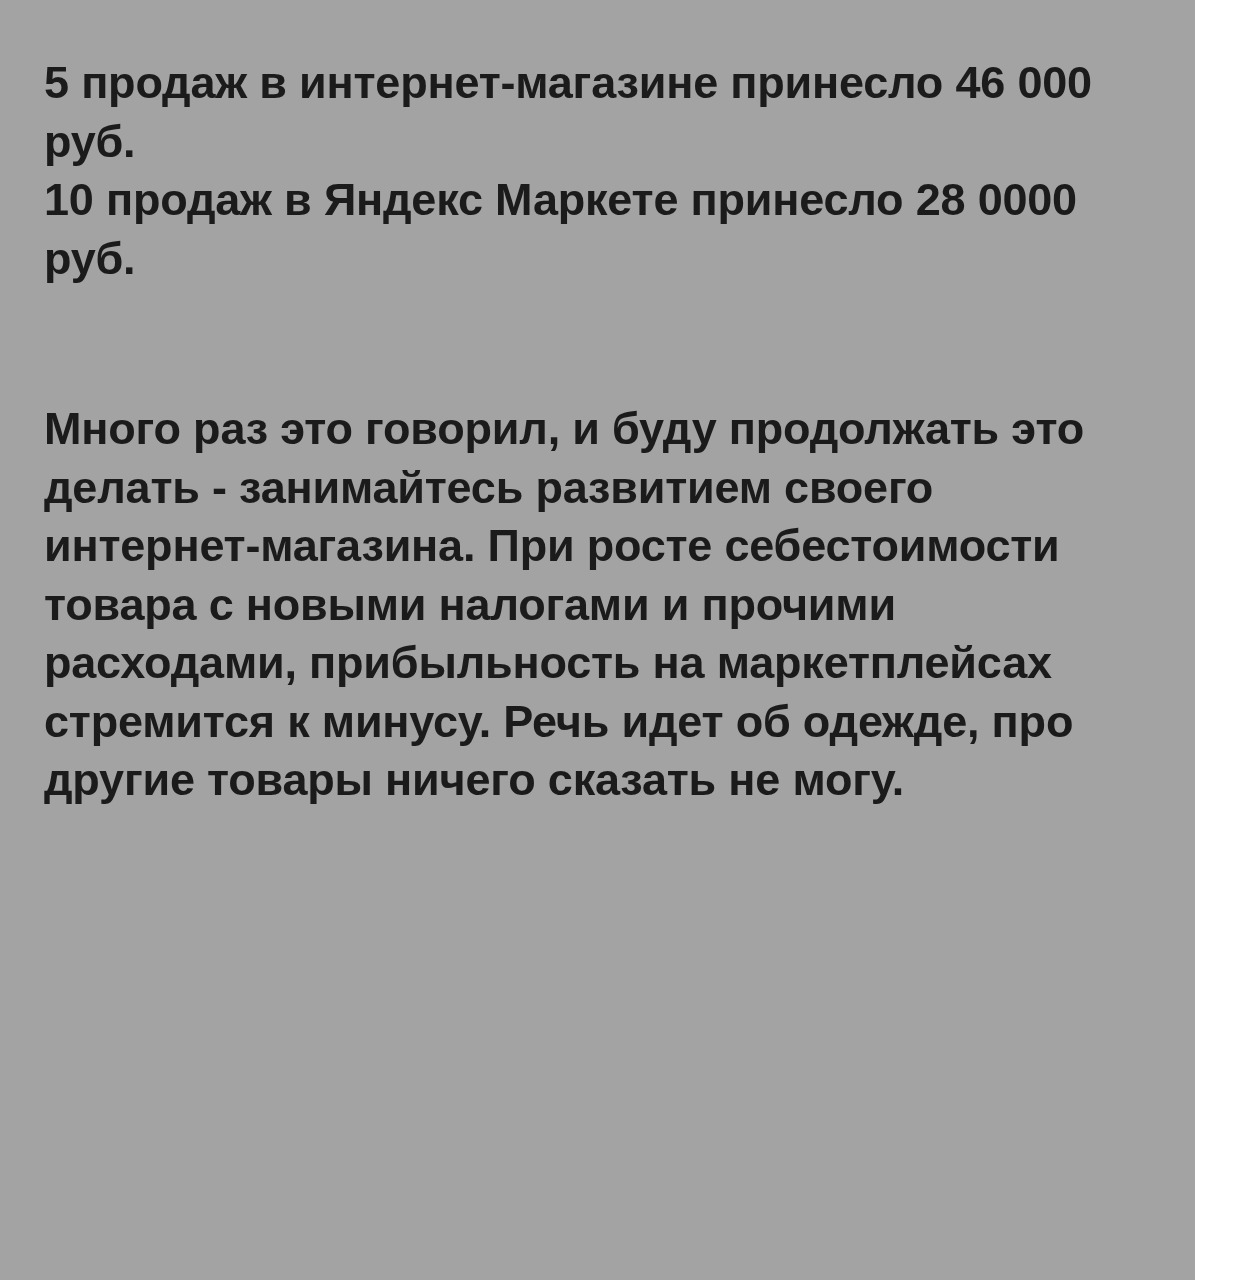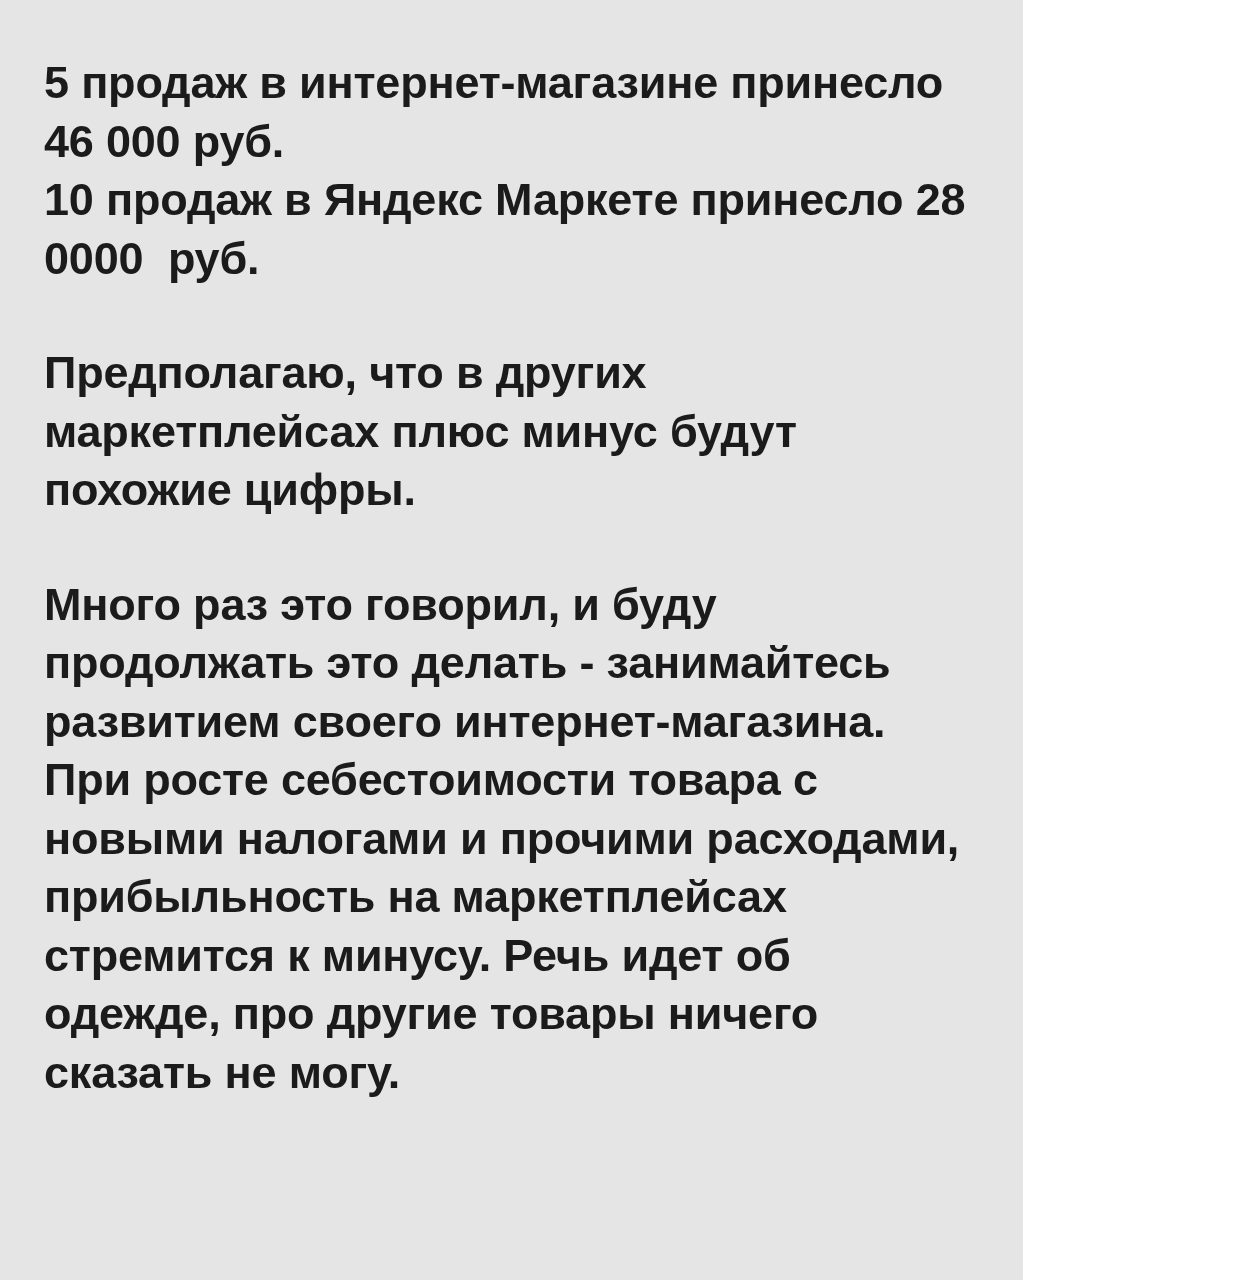--- a/index.html
+++ b/index.html
@@ -10,24 +10,24 @@
   }
   body {
     width: 1249px;
     min-height: 1280px;
     font-family: "Liberation Sans", sans-serif;
     color: #1a1a1a;
     -webkit-font-smoothing: antialiased;
   }
   .post {
     box-sizing: border-box;
-    width: 1023px;
+    width: 1195px;
     min-height: 1280px;
     padding: 54px 44px 40px 44px;
-    background: #e5e5e5;
+    background: #a3a3a3;
   }
   .para {
     font-size: 45px;
     line-height: 1.30;
     font-weight: 700;
     letter-spacing: -0.2px;
     color: #1b1b1b;
     margin: 0;
     word-wrap: break-word;
   }
@@ -38,19 +38,18 @@
 </head>
 <body style="background: rgb(255, 255, 255);">
 
 <div class="post">
 
   <p class="para" style="white-space: pre-wrap; color: rgb(27, 27, 27);">5 продаж в интернет-магазине принесло 46 000 руб.
 10 продаж в Яндекс Маркете принесло 28 0000  руб.</p>
 
   <div class="gap"></div>
 
-  <p class="para" style="white-space: pre-wrap; color: rgb(27, 27, 27);">Предполагаю, что в других маркетплейсах плюс минус будут похожие цифры.</p>
 
   <div class="gap"></div>
 
   <p class="para" style="white-space: pre-wrap; color: rgb(27, 27, 27);">Много раз это говорил, и буду продолжать это делать - занимайтесь развитием своего интернет-магазина. При росте себестоимости товара с новыми налогами и прочими расходами, прибыльность на маркетплейсах стремится к минусу. Речь идет об одежде, про другие товары ничего сказать не могу.</p>
 
 </div>
 
 </body></html>

